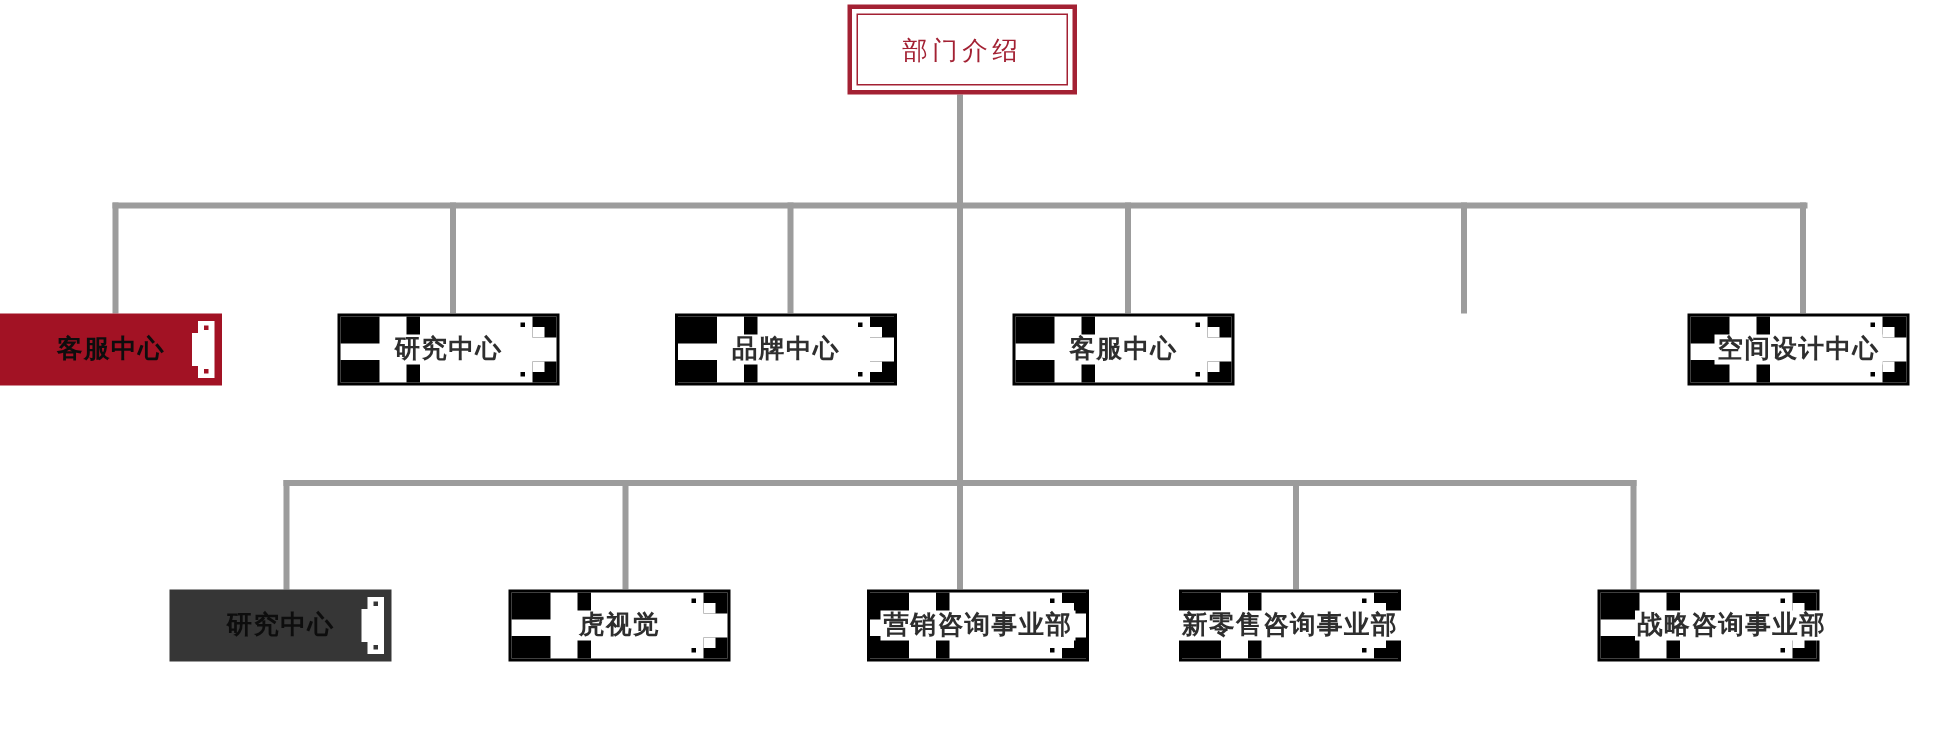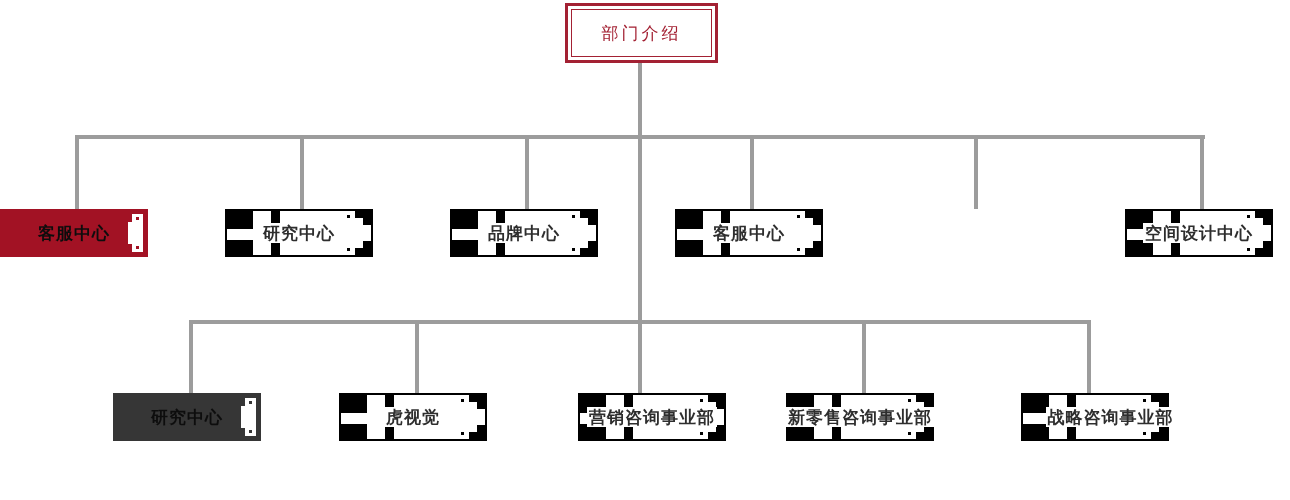--- a/index.html
+++ b/index.html
@@ -102,21 +102,21 @@
   .blob-dot{position:absolute;right:9px;width:3px;height:3px;z-index:2;}
   .blob-dot.t{top:8px;} .blob-dot.b{bottom:8px;}
   .node.red .blob-dot{background:var(--node-red,#a21224);}
   .node.dark .blob-dot{background:var(--node-dark,#363636);}
 
   
   .r1{top:209px;} .r2{top:393px;}
   .p1-0{left:0px;} .p1-1{left:225px;} .p1-2{left:450px;}
   .p1-3{left:675px;} .p1-4{left:899px;} .p1-5{left:1125px;justify-content:center;}
   .p2-0{left:113px;} .p2-1{left:339px;} .p2-2{left:558px;margin-left:20px;}
-  .p2-3{left:786px;} .p2-4{left:1021px;padding-left:31px;}
+  .p2-3{left:786px;} .p2-4{left:1065px;padding-left:31px;}
 </style>
 </head>
 <body>
 
 <div class="stage">
 
   <div class="line trunk"></div>
   <div class="line rail1"></div>
   <div class="line rail2"></div>
   <div class="line drop1 d1-0"></div>

